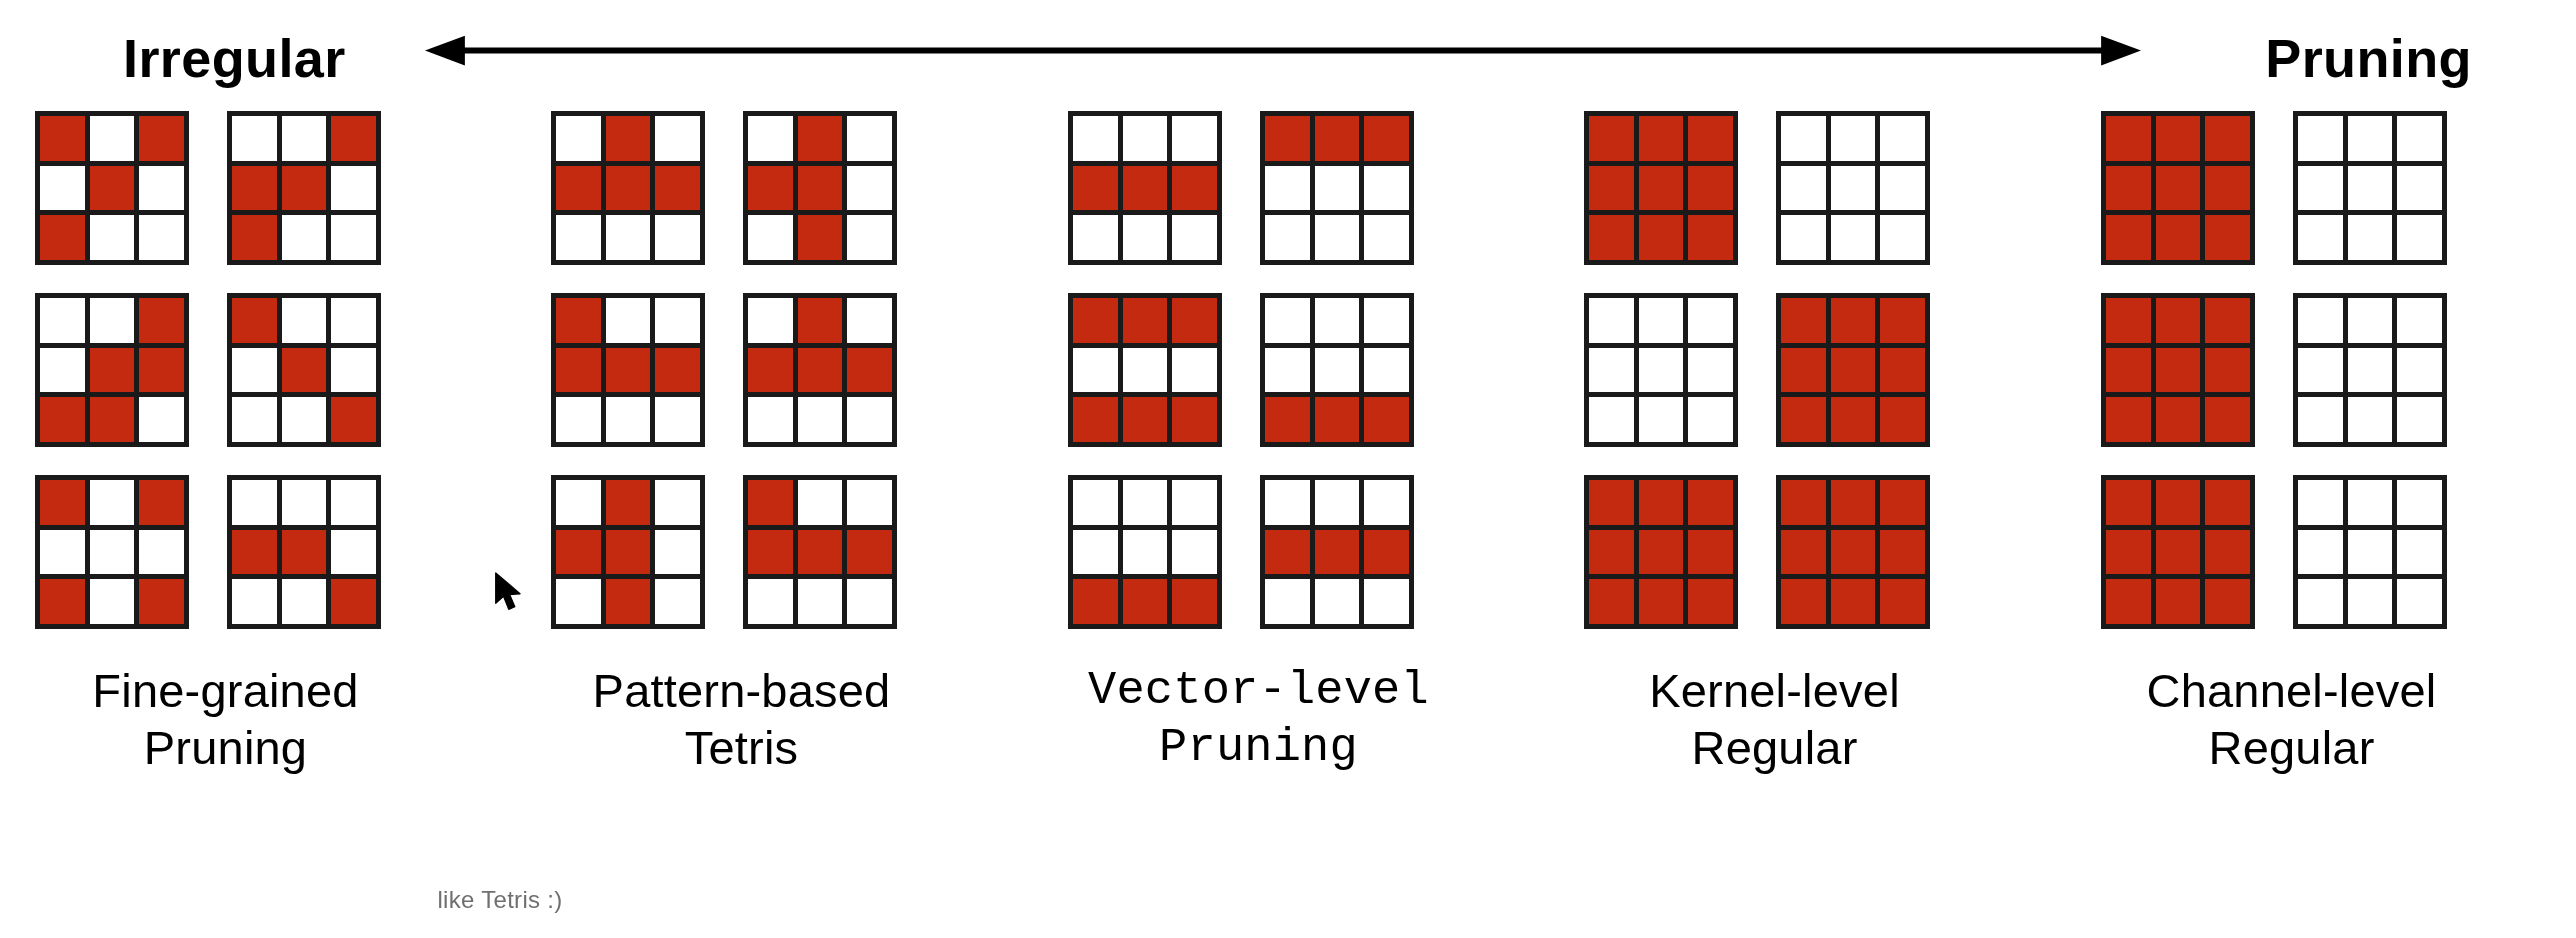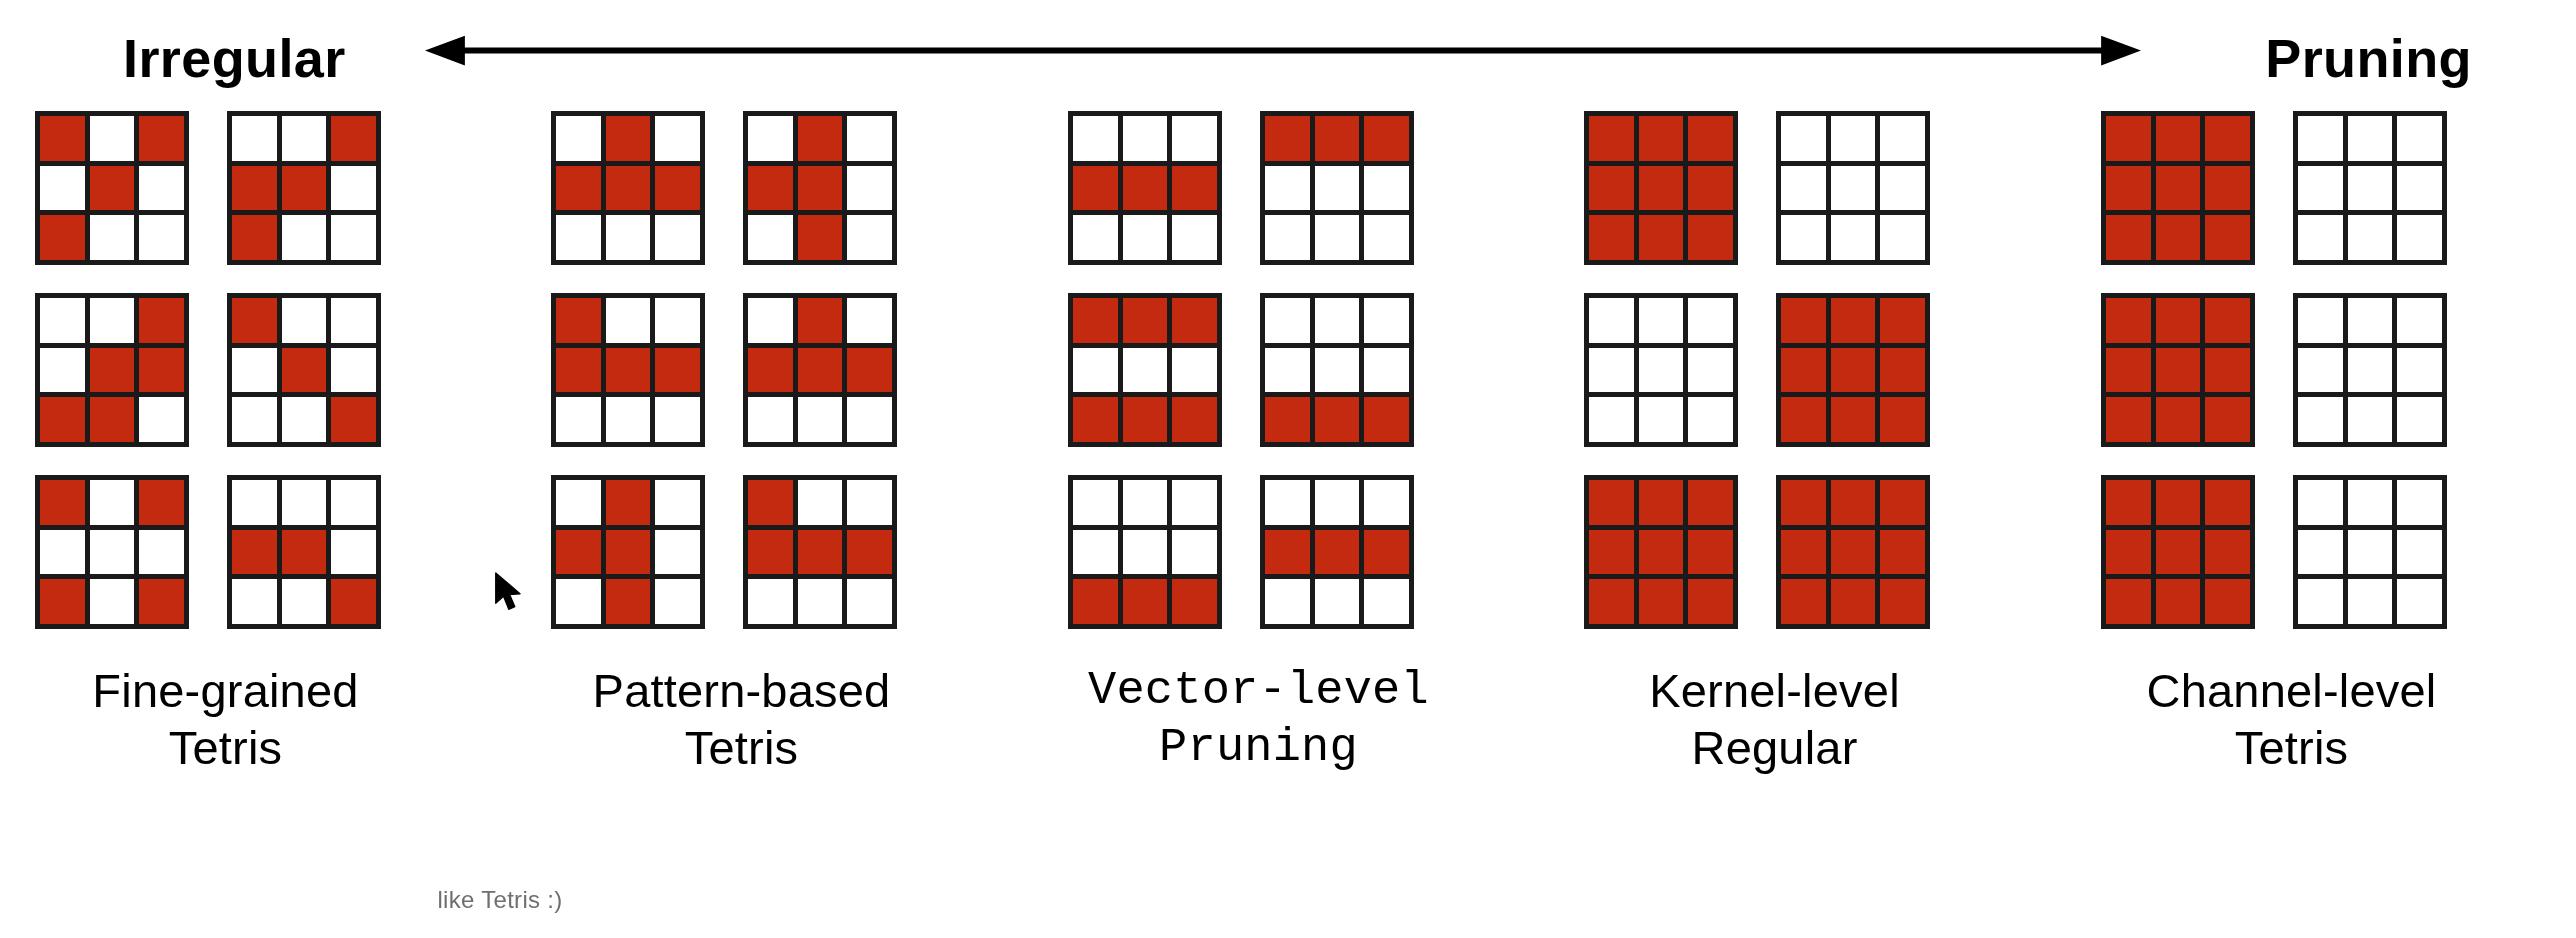--- a/index.html
+++ b/index.html
@@ -215,21 +215,21 @@
             <div class="cell on"></div>
             <div class="cell on"></div>
             <div class="cell"></div>
             <div class="cell"></div>
             <div class="cell"></div>
             <div class="cell on"></div>
           </div>
         </div>
       </div>
       <div class="group-caption">Fine-grained
-Tetris</div>
+Pruning</div>
     </div>
     <div class="group" style="left: 551px;">
       <div class="group-grids">
         <div class="grid-row">
           <div class="grid3">
             <div class="cell"></div>
             <div class="cell on"></div>
             <div class="cell"></div>
             <div class="cell on"></div>
             <div class="cell on"></div>
@@ -527,21 +527,21 @@
             <div class="cell"></div>
             <div class="cell"></div>
             <div class="cell"></div>
             <div class="cell"></div>
             <div class="cell"></div>
             <div class="cell"></div>
           </div>
         </div>
       </div>
       <div class="group-caption">Channel-level
-Tetris</div>
+Regular</div>
     </div>
   </div>
 
 <div id="footnote">
   <span id="footnote-inner">like Tetris :)</span>
 </div>
 
 <svg id="mouse-cursor" viewBox="0 0 34 46" style="left: 494px; top: 572px;">
   <polygon points="2,1 2,36 11,28 17,43 24,40 18,26 30,25" fill="#000000" stroke="#000000" stroke-width="1.5" stroke-linejoin="round"></polygon>
 </svg>

